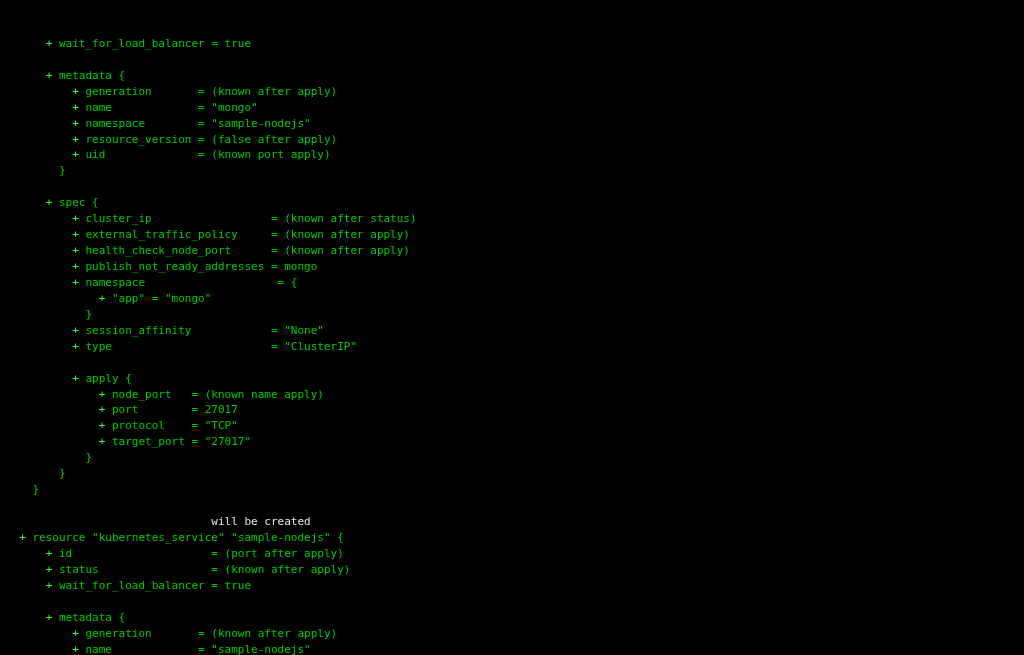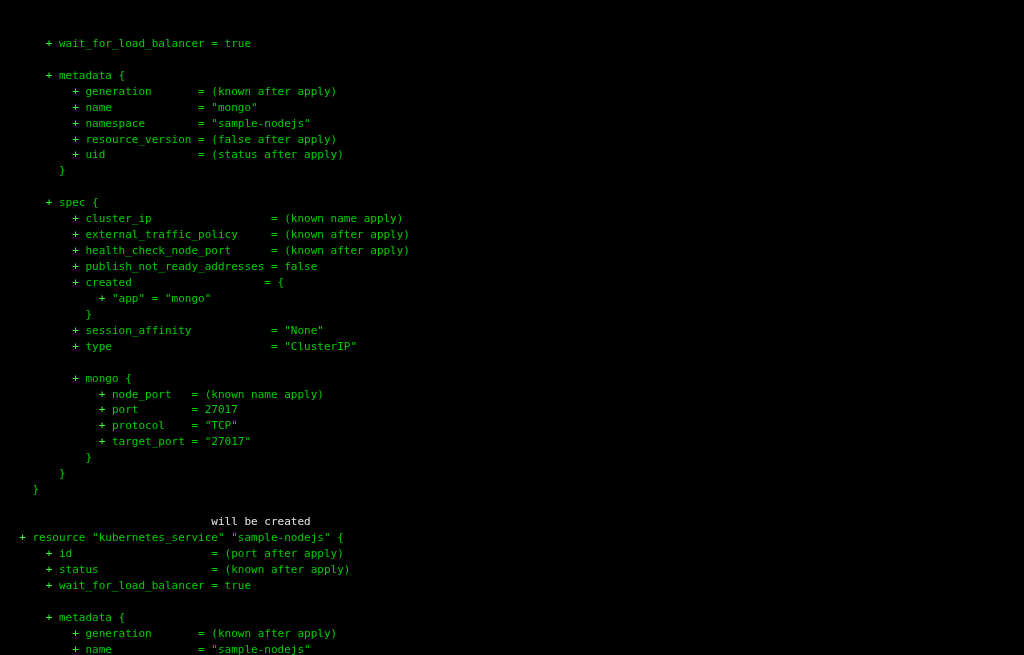--- a/index.html
+++ b/index.html
@@ -26,35 +26,35 @@
 
 <div class="terminal">
 
 <span class="green">      <span class="bgreen">+</span> <span>wait_for_load_balancer = true</span></span>
 <span class="green"> </span>
 <span class="green">      <span class="bgreen">+</span> <span>metadata {</span></span>
 <span class="green">          <span class="bgreen">+</span> <span>generation       = (known after apply)</span></span>
 <span class="green">          <span class="bgreen">+</span> <span>name             = "mongo"</span></span>
 <span class="green">          <span class="bgreen">+</span> <span>namespace        = "sample-nodejs"</span></span>
 <span class="green">          <span class="bgreen">+</span> <span>resource_version = (false after apply)</span></span>
-<span class="green">          <span class="bgreen">+</span> <span>uid              = (status after apply)</span></span>
+<span class="green">          <span class="bgreen">+</span> <span>uid              = (known port apply)</span></span>
 <span class="green">        <span>}</span></span>
 <span class="green"> </span>
 <span class="green">      <span class="bgreen">+</span> <span>spec {</span></span>
-<span class="green">          <span class="bgreen">+</span> <span>cluster_ip                  = (known name apply)</span></span>
+<span class="green">          <span class="bgreen">+</span> <span>cluster_ip                  = (known after status)</span></span>
 <span class="green">          <span class="bgreen">+</span> <span>external_traffic_policy     = (known after apply)</span></span>
 <span class="green">          <span class="bgreen">+</span> <span>health_check_node_port      = (known after apply)</span></span>
-<span class="green">          <span class="bgreen">+</span> <span>publish_not_ready_addresses = false</span></span>
-<span class="green">          <span class="bgreen">+</span> <span>created                    = {</span></span>
+<span class="green">          <span class="bgreen">+</span> <span>publish_not_ready_addresses = mongo</span></span>
+<span class="green">          <span class="bgreen">+</span> <span>namespace                    = {</span></span>
 <span class="green">              <span class="bgreen">+</span> <span>"app" = "mongo"</span></span>
 <span class="green">            <span>}</span></span>
 <span class="green">          <span class="bgreen">+</span> <span>session_affinity            = "None"</span></span>
 <span class="green">          <span class="bgreen">+</span> <span>type                        = "ClusterIP"</span></span>
 <span class="green"> </span>
-<span class="green">          <span class="bgreen">+</span> <span>mongo {</span></span>
+<span class="green">          <span class="bgreen">+</span> <span>apply {</span></span>
 <span class="green">              <span class="bgreen">+</span> <span>node_port   = (known name apply)</span></span>
 <span class="green">              <span class="bgreen">+</span> <span>port        = 27017</span></span>
 <span class="green">              <span class="bgreen">+</span> <span>protocol    = "TCP"</span></span>
 <span class="green">              <span class="bgreen">+</span> <span>target_port = "27017"</span></span>
 <span class="green">            <span>}</span></span>
 <span class="green">        <span>}</span></span>
 <span class="green">    <span>}</span></span>
 <span class="white"> </span>
 <span class="white">                               <span>will be created</span></span>
 <span class="green">  <span class="bgreen">+</span> <span>resource "kubernetes_service" "sample-nodejs" {</span></span>

